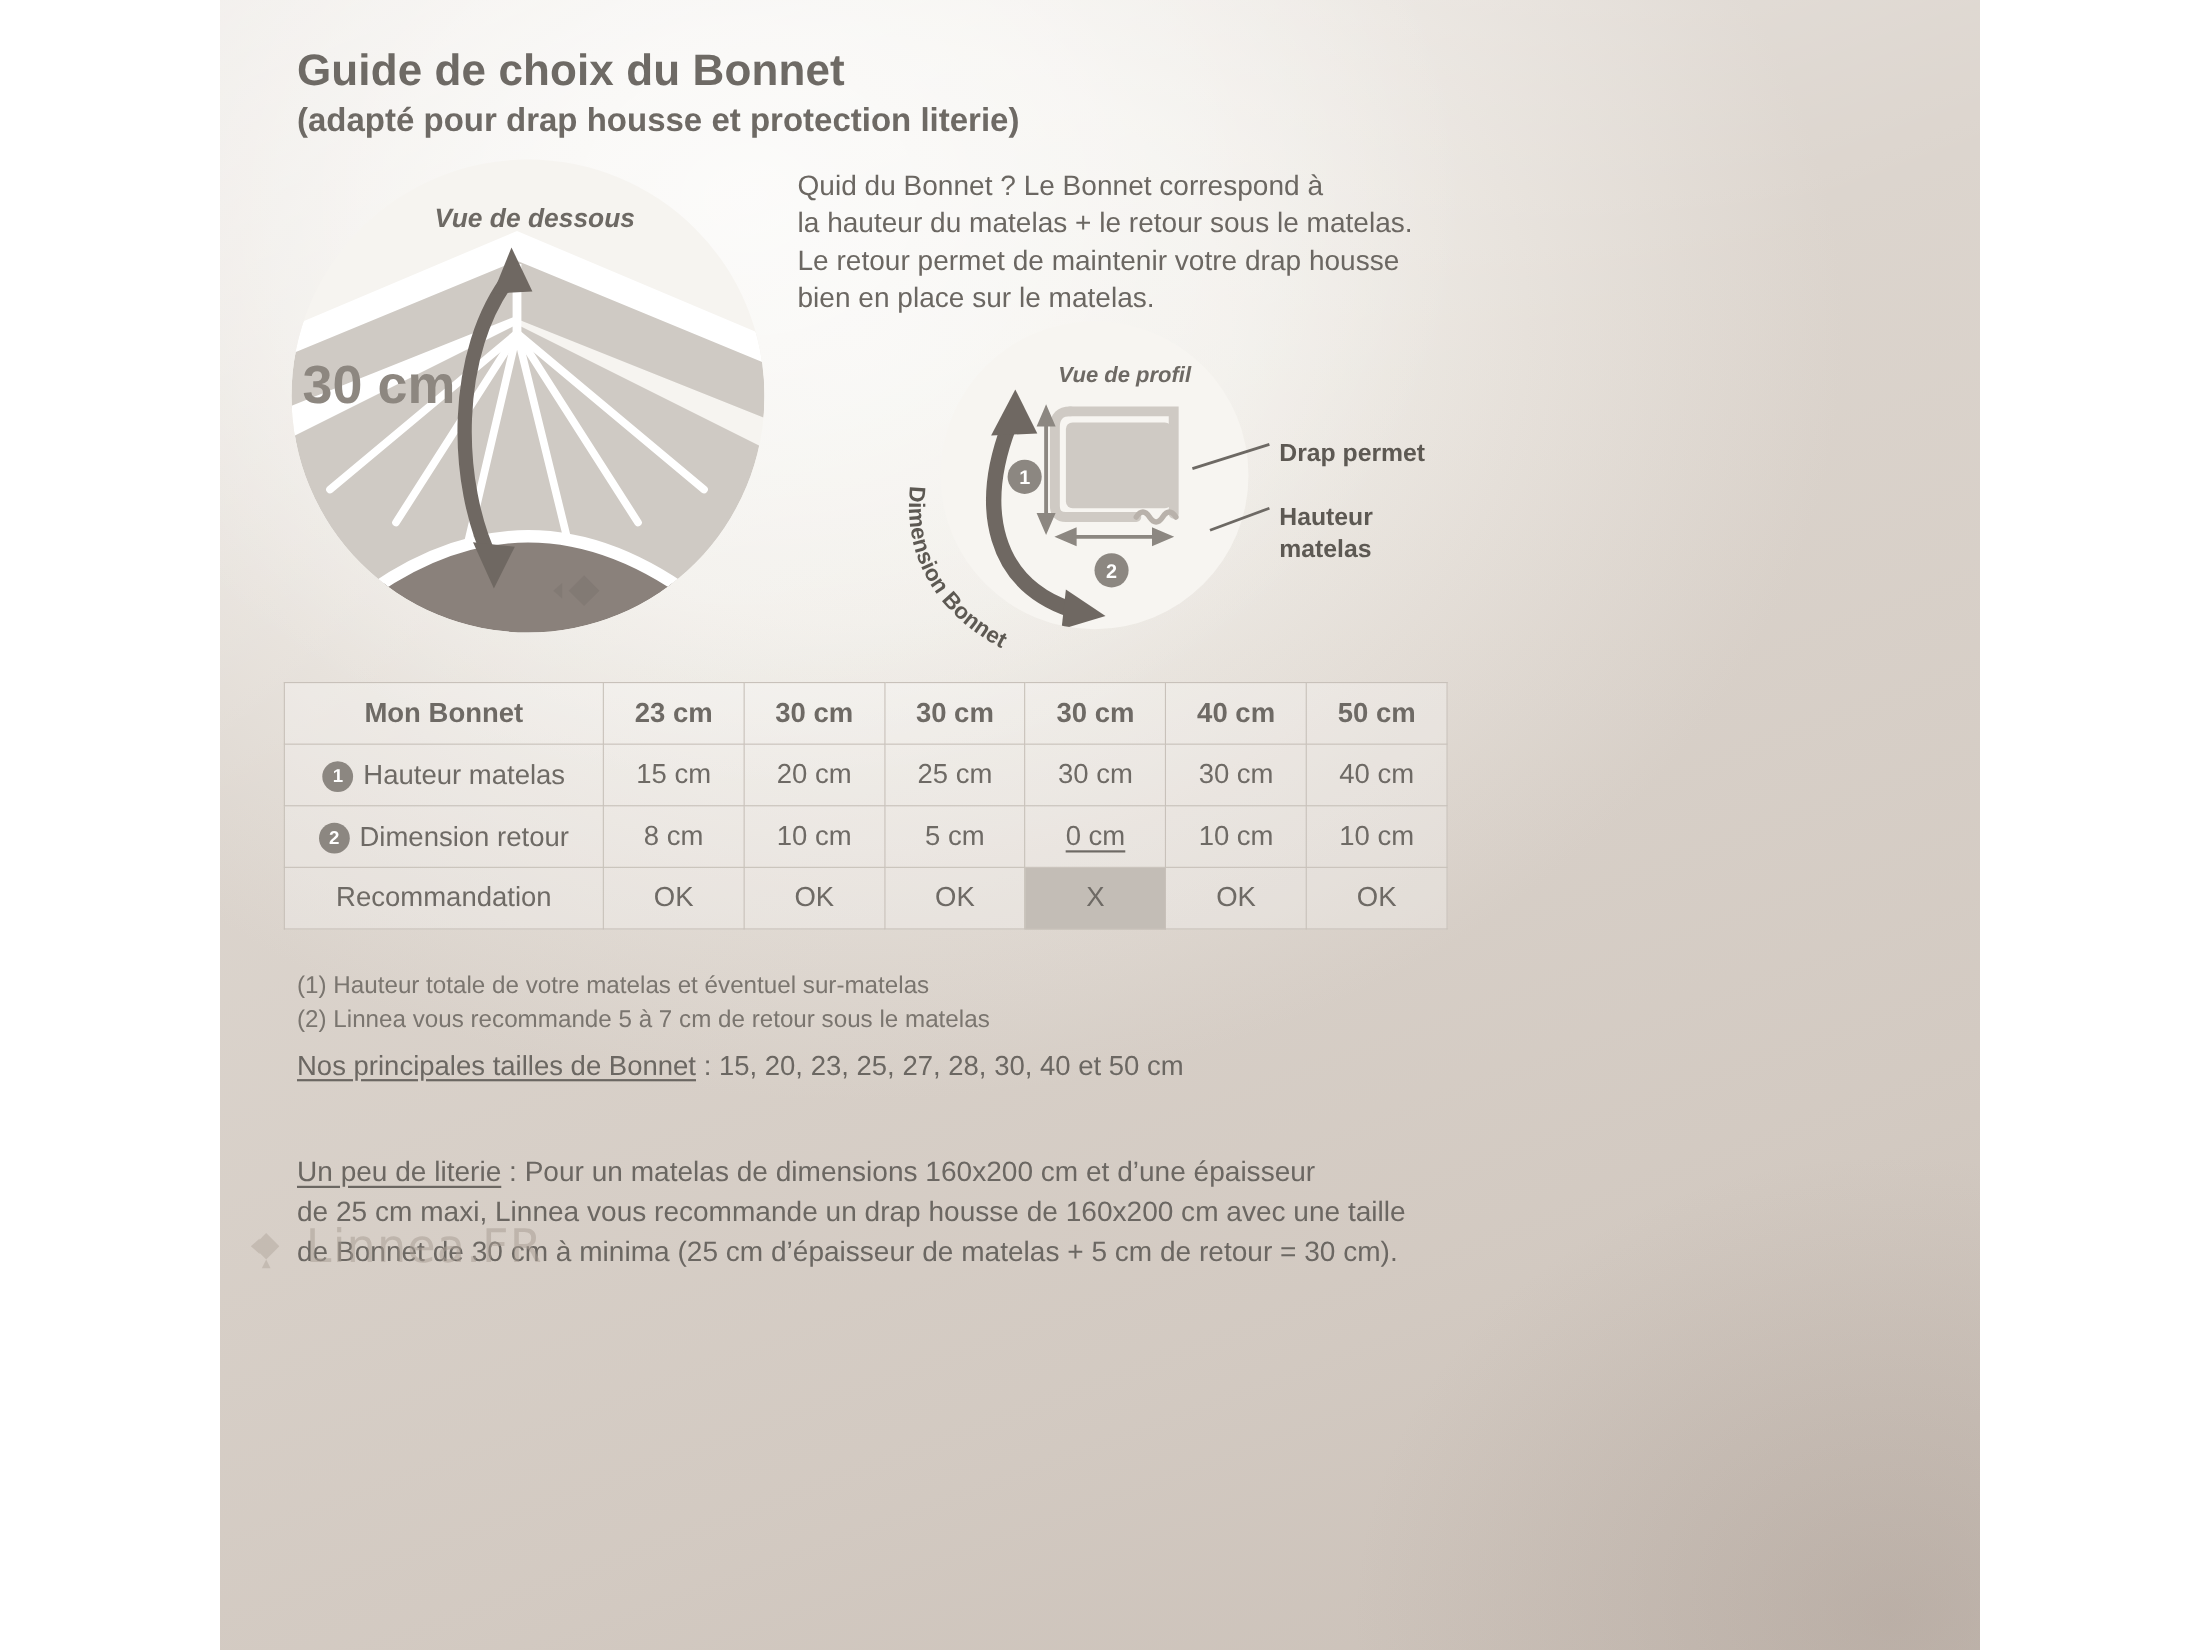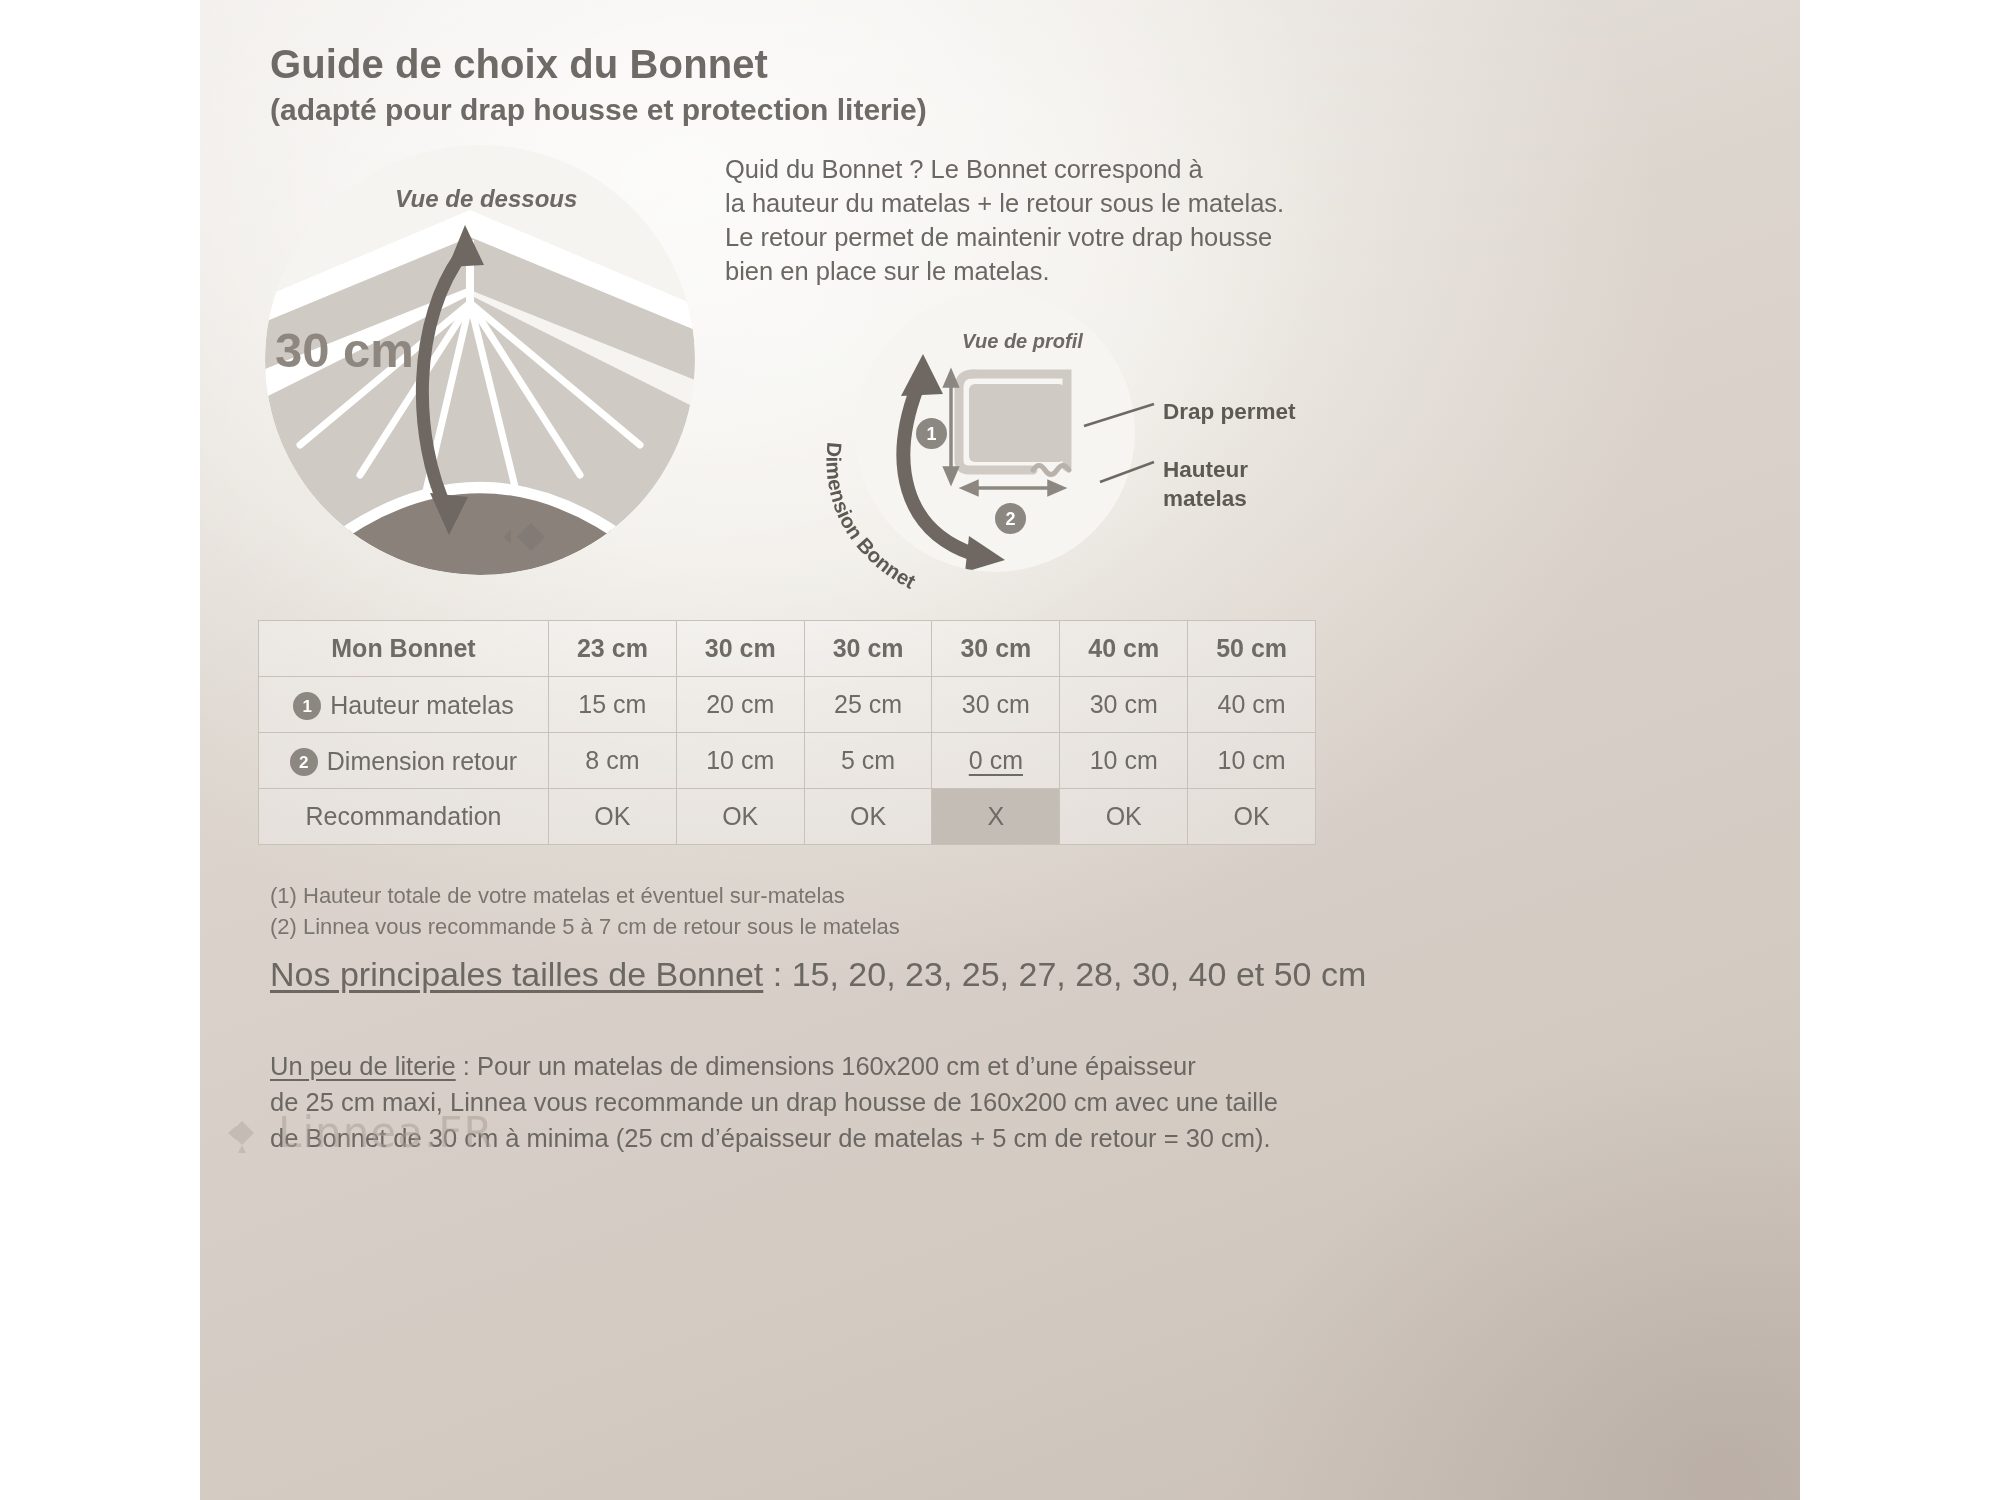--- a/index.html
+++ b/index.html
@@ -170,36 +170,36 @@
     color: #6e6a65;
     background: rgba(255,255,255,0.28);
   }
   .col-label { width: 290px; text-align: center; }
   tr.head td { font-weight: bold; font-size: 25px; }
   tr.head td.col-label { font-weight: bold; }
   td.cell-x { background: #c3bdb6; }
   .underline-val { text-decoration: underline; text-underline-offset: 5px; }
   .row-label-inner {
     display: inline-flex;
-    align-items: flex-end;
+    align-items: center;
     gap: 9px;
     justify-content: center;
   }
 
   
   #footnotes {
     left: 70px; top: 880px;
     font-size: 22px;
     line-height: 31px;
     color: #7a756f;
     white-space: pre-line;
   }
   #sizes-line {
     left: 70px; top: 955px;
-    font-size: 34px;
+    font-size: 25px;
     color: #6b6762;
     white-space: nowrap;
   }
   #practice {
     left: 70px; top: 1012px;
     font-size: 25.5px;
     line-height: 36px;
     color: #6b6762;
     white-space: pre-line;
   }

